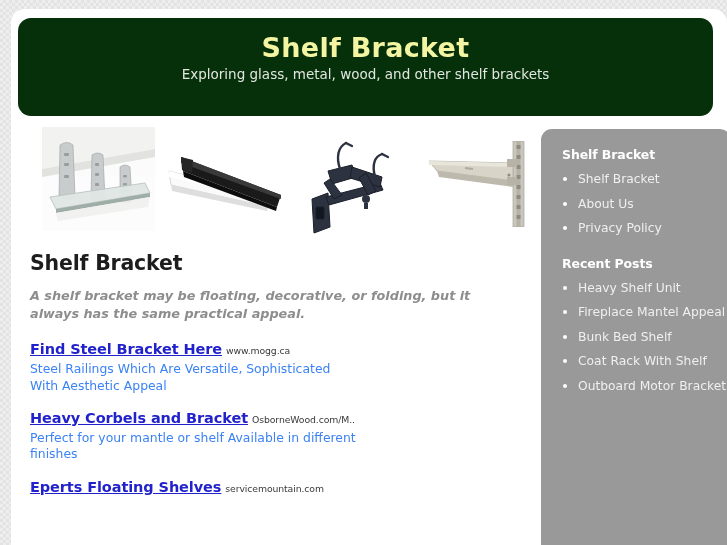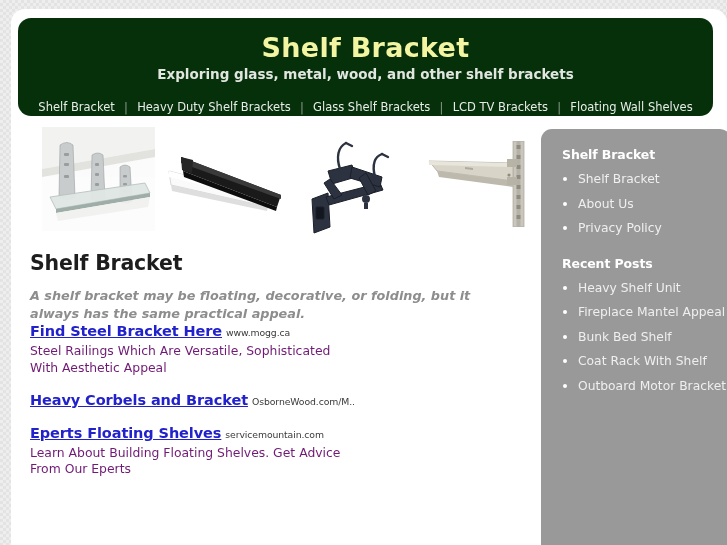--- a/index.html
+++ b/index.html
@@ -45,21 +45,21 @@
     font-weight: bold;
     letter-spacing: .3px;
     color: #f4f5a2;
     line-height: 1.05;
   }
   #site-tagline {
     margin: 0;
     padding-top: 4px;
     font-size: 13.5px;
     color: #e2e6e0;
-    font-weight: bold;
+    font-weight: normal;
   }
   #site-nav {
     margin-top: 18px;
     font-size: 0;
     white-space: nowrap;
   }
   #site-nav .nav-link {
     display: inline-block;
     font-size: 11.5px;
     color: #e8ece8;
@@ -105,40 +105,40 @@
     margin: 12px 0 0 0;
     font-size: 12.8px;
     font-style: italic;
     color: #8d8d8d;
     line-height: 1.38;
     width: 480px;
     font-weight: bold;
   }
 
   
-  #ads { }
+  #ads { margin-top: 18px; }
   .ad { margin-bottom: 15px; }
   .ad-head { white-space: nowrap; line-height: 1.1; }
   .ad-title {
     font-size: 14.5px;
     font-weight: bold;
     color: #2222cc;
     text-decoration: underline;
     letter-spacing: -.1px;
   }
   .ad-domain {
     font-size: 9.3px;
     color: #3a3a3a;
     margin-left: 4px;
     letter-spacing: -.1px;
   }
   .ad-desc {
     margin-top: 3px;
     font-size: 12.4px;
-    color: #701a75;
+    color: #3b82f6;
     line-height: 1.32;
     width: 330px;
   }
 
   
   #sidebar {
     position: absolute;
     left: 530px; top: 120px;
     width: 190px;
     height: 430px;
@@ -176,31 +176,20 @@
   }
 </style>
 </head>
 <body>
 
 <div id="page-panel">
 
   <div id="site-header">
     <h1 id="site-title">Shelf Bracket</h1>
     <p id="site-tagline">Exploring glass, metal, wood, and other shelf brackets</p>
-    <div id="site-nav">
-      <a class="nav-link" href="#">Shelf Bracket</a>
-      <span class="nav-sep">|</span>
-      <a class="nav-link" href="#">Heavy Duty Shelf Brackets</a>
-      <span class="nav-sep">|</span>
-      <a class="nav-link" href="#">Glass Shelf Brackets</a>
-      <span class="nav-sep">|</span>
-      <a class="nav-link" href="#">LCD TV Brackets</a>
-      <span class="nav-sep">|</span>
-      <a class="nav-link" href="#">Floating Wall Shelves</a>
-    </div>
   </div>
 
   <div id="content">
 
     <div id="thumb-strip">
 
       <div class="thumb" style="left:12px; width:113px; height:104px;">
         <svg width="113" height="104" viewBox="0 0 113 104">
           <rect width="113" height="104" fill="#fbfbfb"></rect>
           <path d="M0 0 L113 0 L113 22 L0 42 Z" fill="#f2f2f0"></path>
@@ -312,27 +301,27 @@
         <div class="ad-head">
           <a class="ad-title" href="#">Find Steel Bracket Here</a><span class="ad-domain">www.mogg.ca</span>
         </div>
         <div class="ad-desc">Steel Railings Which Are Versatile, Sophisticated With Aesthetic Appeal</div>
       </div>
 
       <div class="ad">
         <div class="ad-head">
           <a class="ad-title" href="#">Heavy Corbels and Bracket</a><span class="ad-domain">OsborneWood.com/M..</span>
         </div>
+        <div class="ad-desc">Perfect for your mantle or shelf Available in different finishes</div>
       </div>
 
       <div class="ad">
         <div class="ad-head">
           <a class="ad-title" href="#">Eperts Floating Shelves</a><span class="ad-domain">servicemountain.com</span>
         </div>
-        <div class="ad-desc">Learn About Building Floating Shelves. Get Advice From Our Eperts</div>
       </div>
 
     </div>
   </div>
 
   <div id="sidebar">
     <div class="side-heading">Shelf Bracket</div>
     <ul class="side-list">
       <li><a href="#">Shelf Bracket</a></li>
       <li><a href="#">About Us</a></li>

